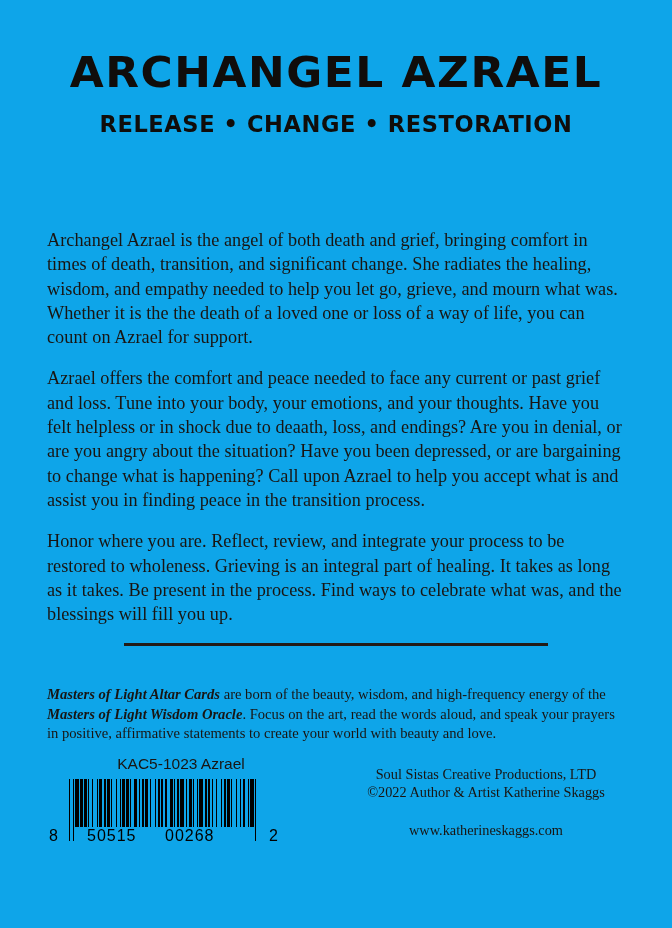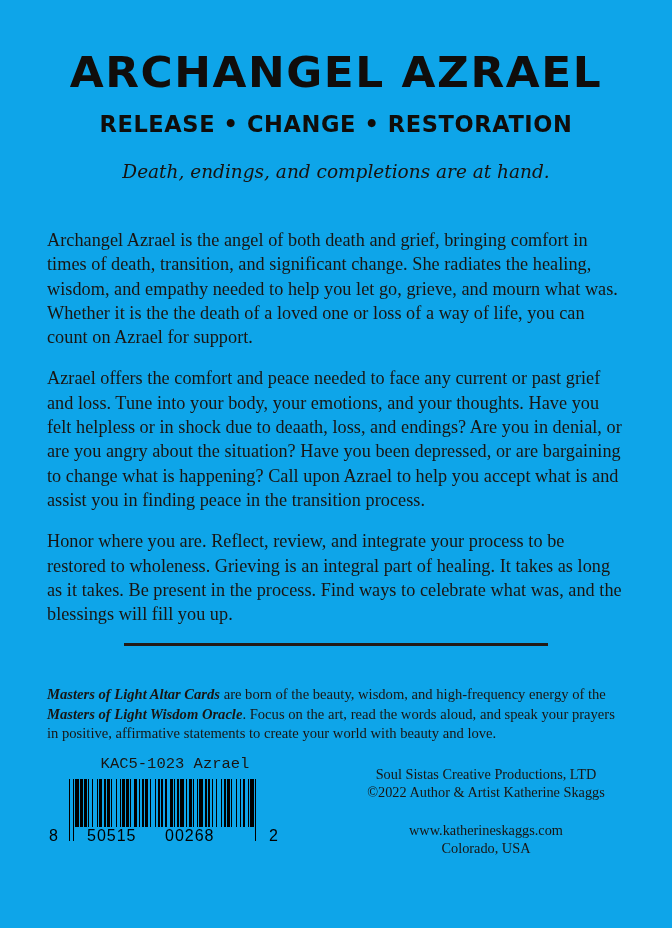--- a/index.html
+++ b/index.html
@@ -121,24 +121,24 @@
   }
   .altar-body b {
     font-weight: 700;
     font-style: italic;
   }
 
   
   .sku {
     position: absolute;
     top: 755px;
-    left: 50px;
+    left: 56px;
     width: 250px;
     text-align: center;
-    font-family: Liberation Mono, monospace;
+    font-family: Liberation Sans, sans-serif;
     font-size: 15.5px;
     color: #191512;
   }
 
   .barcode-wrap {
     position: absolute;
     top: 779px;
     left: 47px;
     width: 250px;
     height: 78px;
@@ -203,21 +203,20 @@
 </head>
 <body>
 
 <div class="card">
 
   <div class="title">ARCHANGEL AZRAEL</div>
 
   <div class="keywords">RELEASE • CHANGE • RESTORATION</div>
 
   <div class="tagline">
-    <span class="tl-line">Death, endings, and completions are at hand.</span>
   </div>
 
   <div class="body-copy">
     <p>Archangel Azrael is the angel of both death and grief, bringing comfort in times of death, transition, and significant change. She radiates the healing, wisdom, and empathy needed to help you let go, grieve, and mourn what was. Whether it is the the death of a loved one or loss of a way of life, you can count on Azrael for support.</p>
     <p>Azrael offers the comfort and peace needed to face any current or past grief and loss. Tune into your body, your emotions, and your thoughts. Have you felt helpless or in shock due to deaath, loss, and endings? Are you in denial, or are you angry about the situation? Have you been depressed, or are bargaining to change what is happening? Call upon Azrael to help you accept what is and assist you in finding peace in the transition process.</p>
     <p>Honor where you are. Reflect, review, and integrate your process to be restored to wholeness. Grieving is an integral part of healing. It takes as long as it takes. Be present in the process. Find ways to celebrate what was, and the blessings will fill you up.</p>
   </div>
 
   <div class="divider"></div>
 
@@ -335,16 +334,15 @@
       <span class="bd-g2">00268</span>
       <span class="bd-right">2</span>
     </div>
   </div>
 
 
   <div class="publisher">
     <span class="pub-line">Soul Sistas Creative Productions, LTD</span>
     <span class="pub-line">©2022 Author &amp; Artist Katherine Skaggs</span>
     <span class="web-block">www.katherineskaggs.com</span>
-    <span class="pub-line">Colorado, USA</span>
   </div>
 
 </div>
 
 </body></html>

